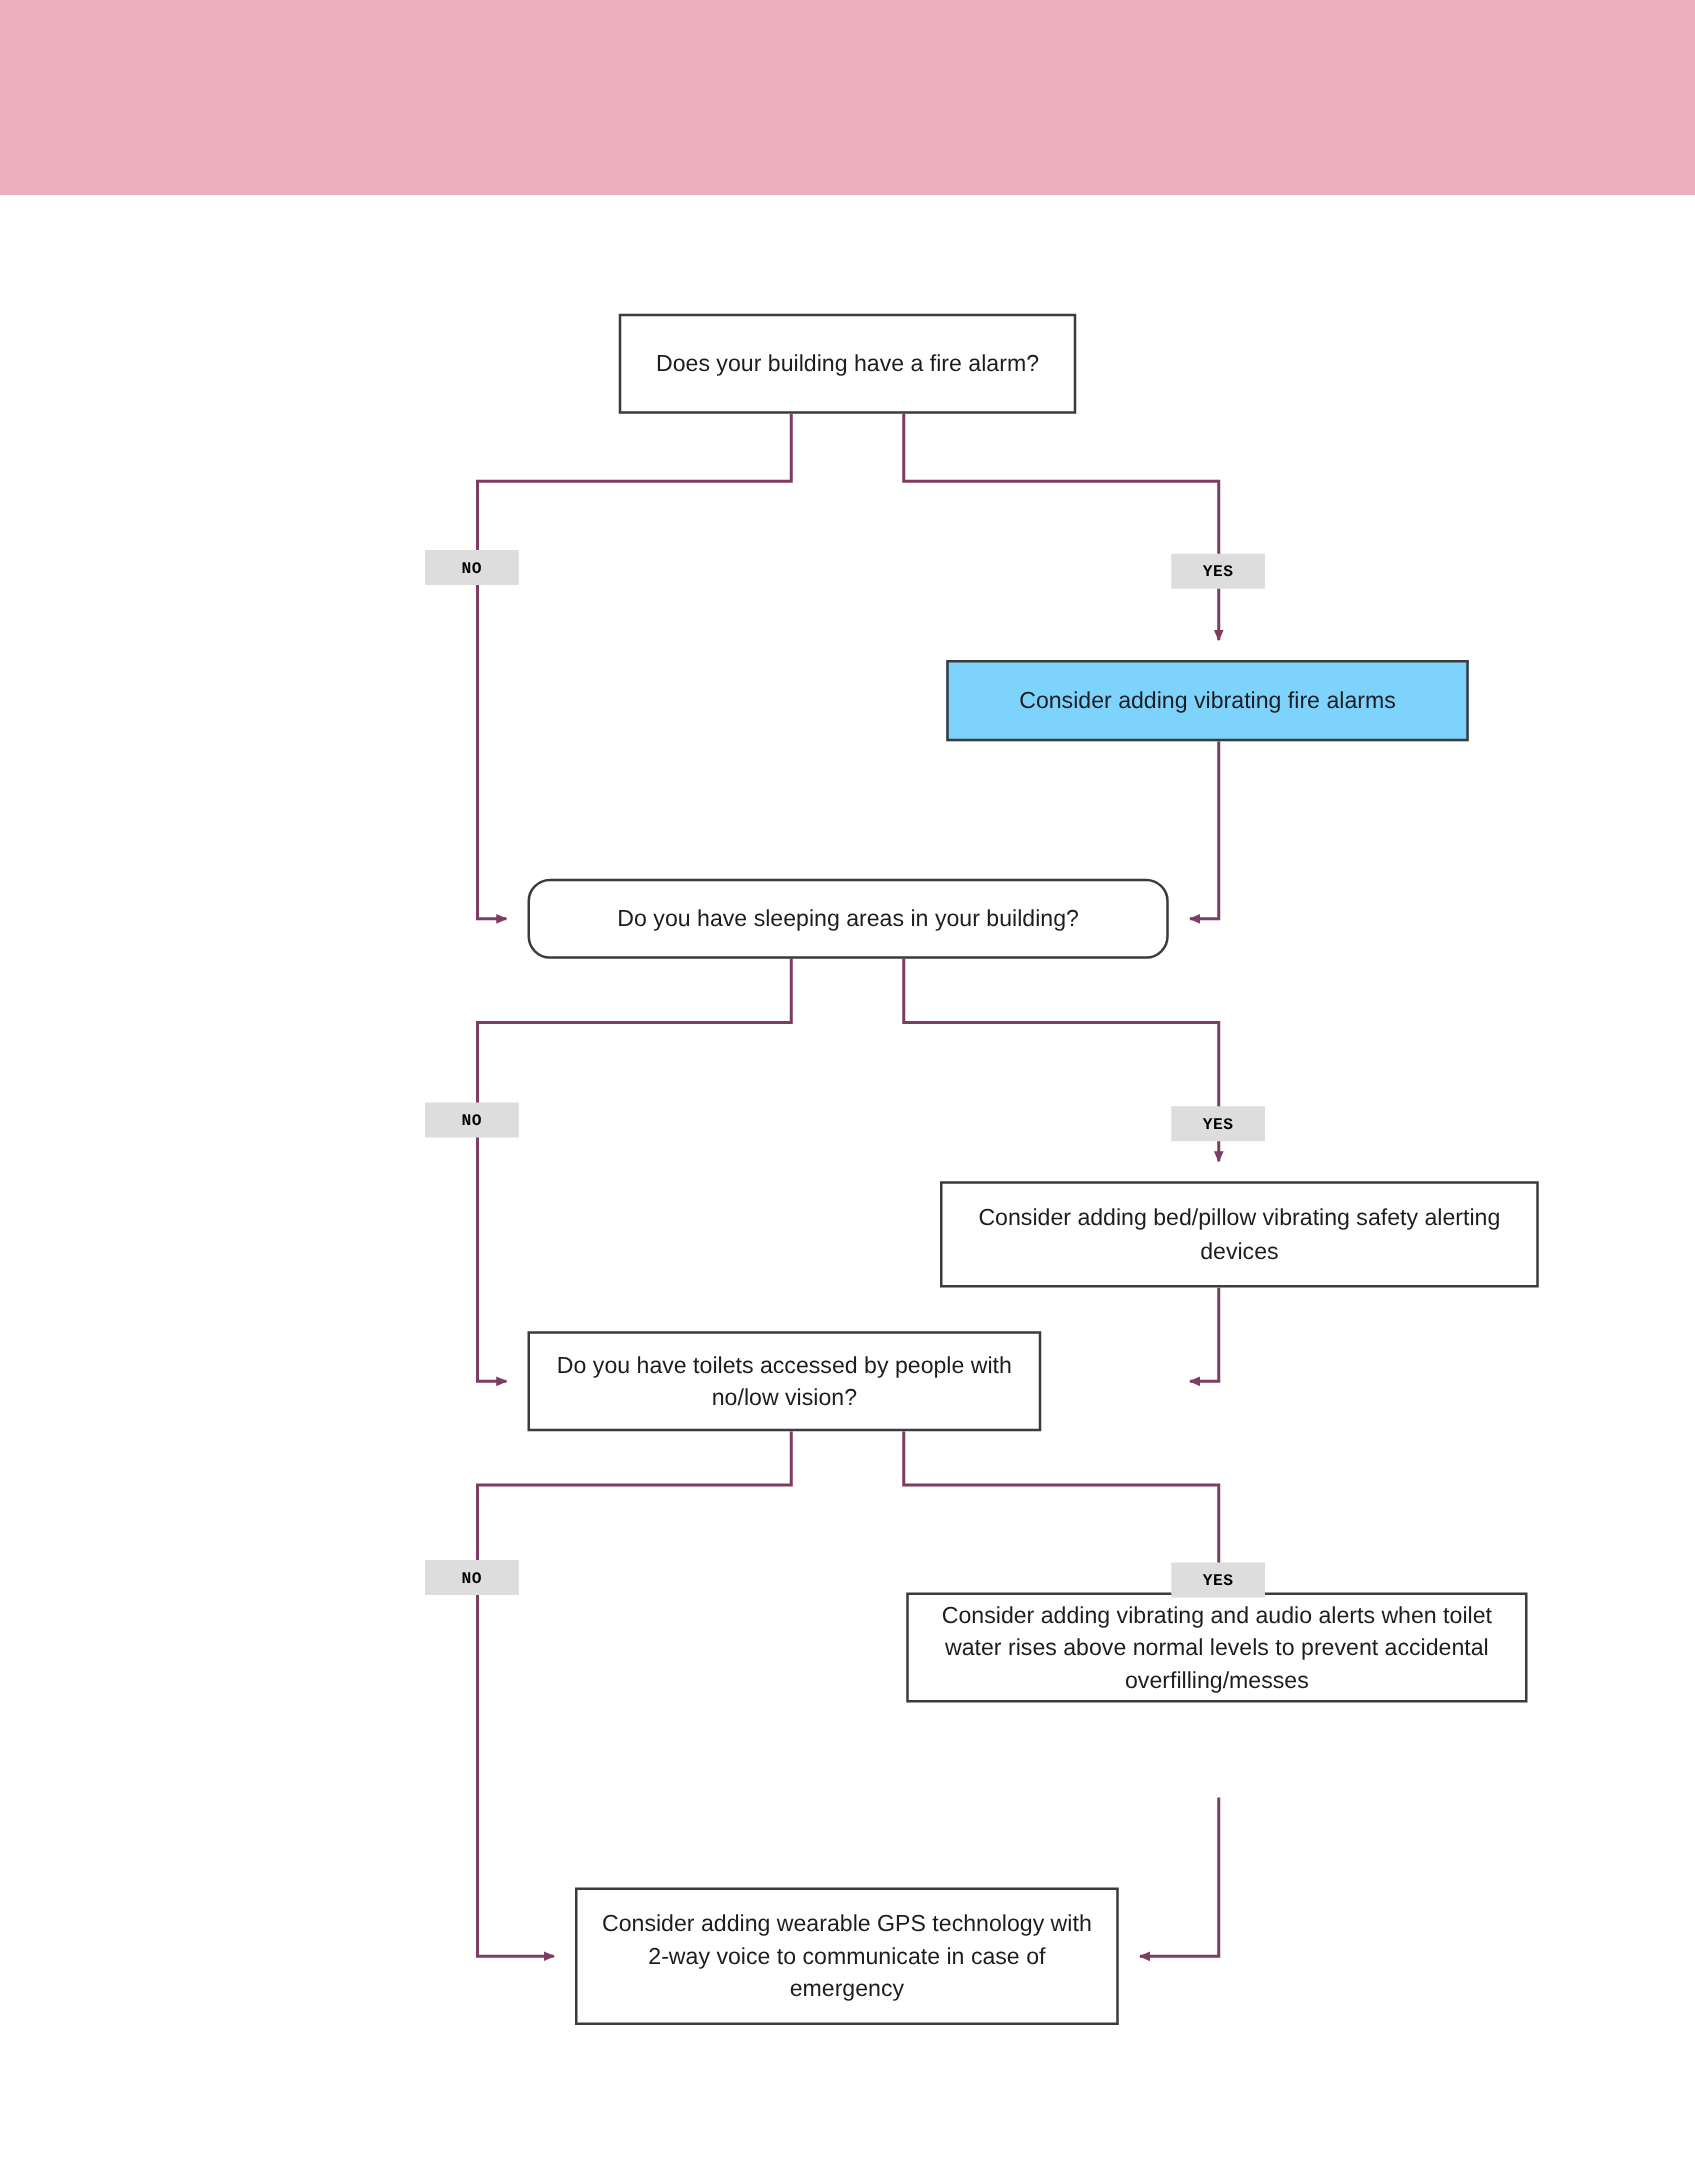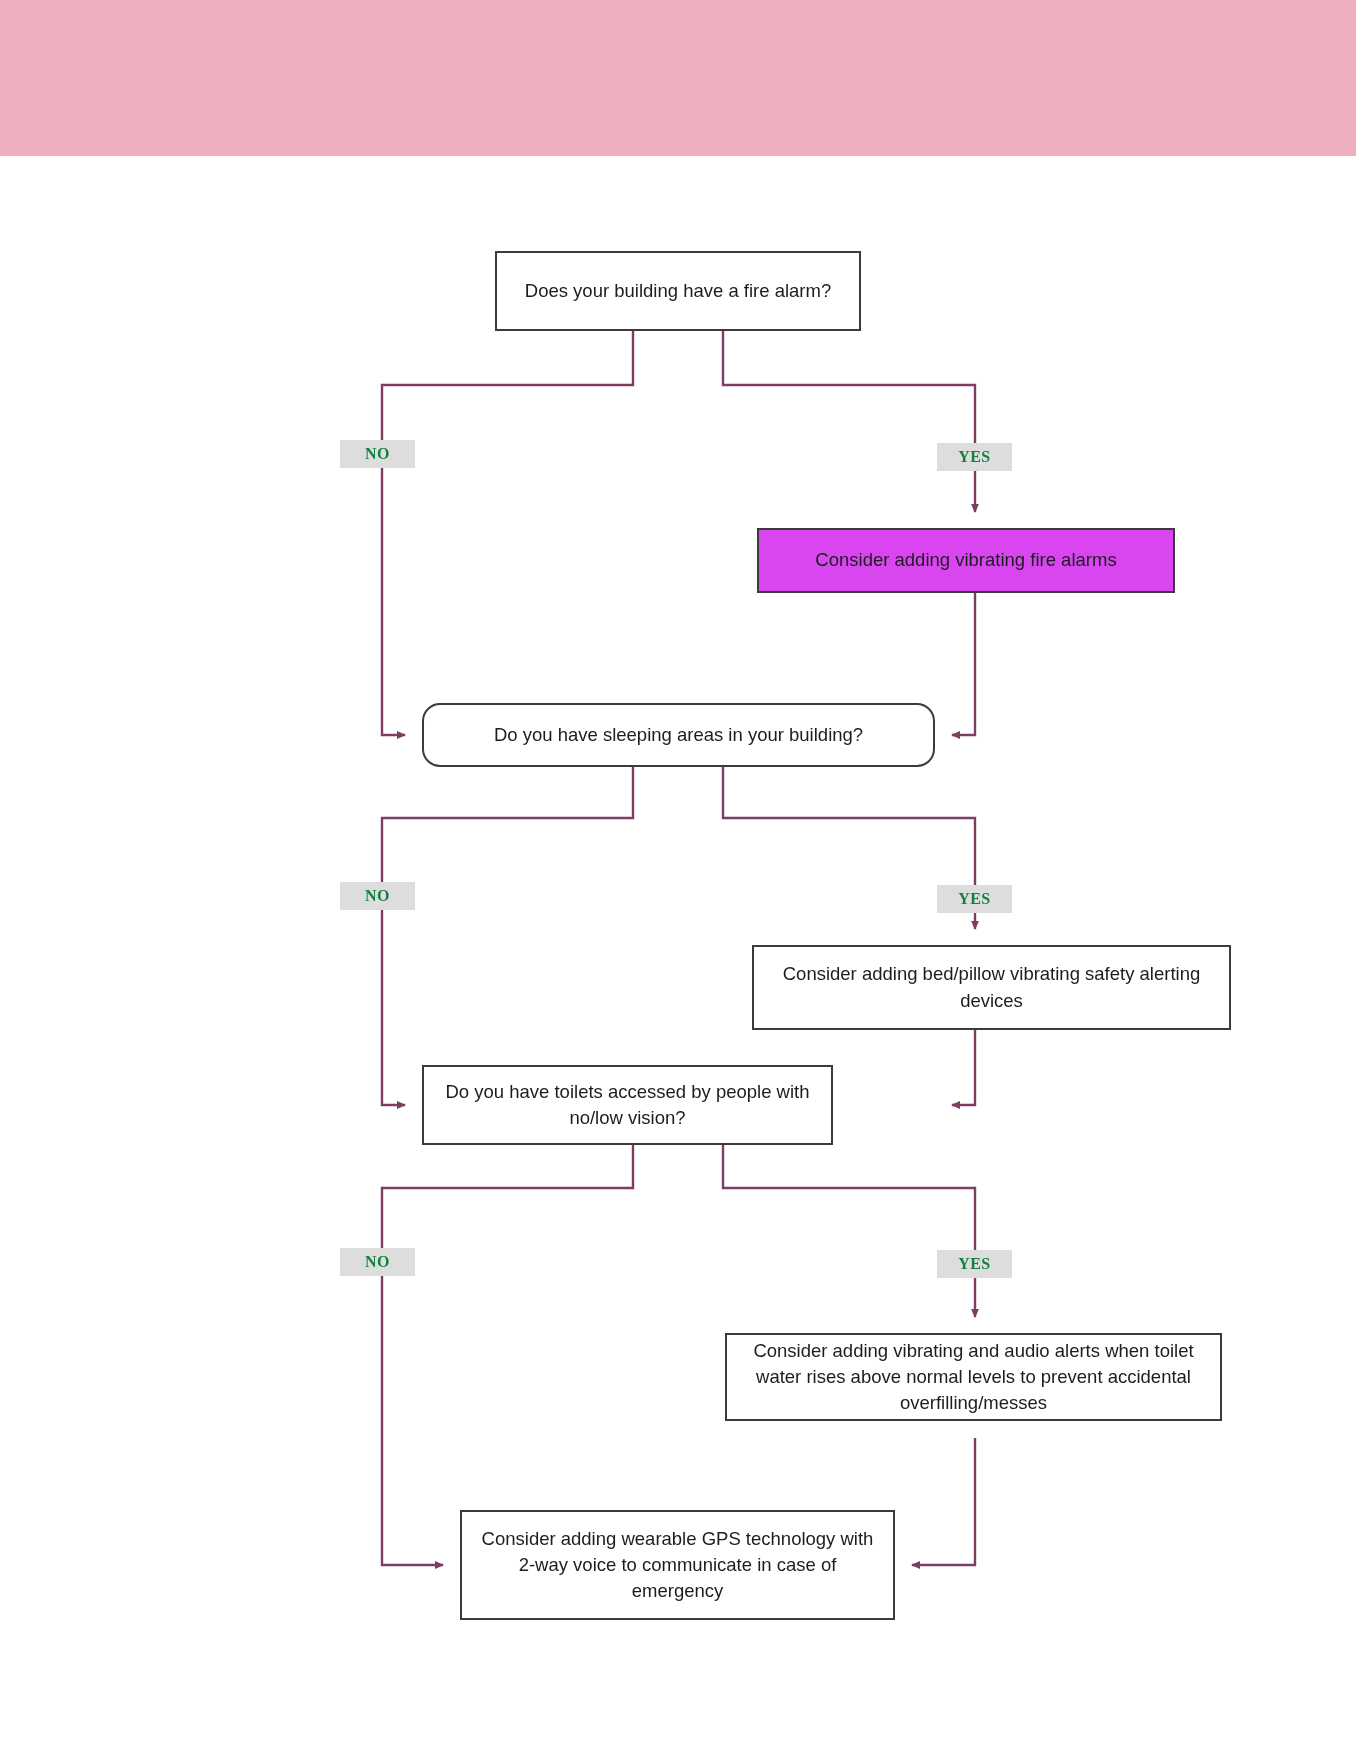--- a/index.html
+++ b/index.html
@@ -59,28 +59,28 @@
     color: #1d1d21;
     font-size: 18.5px;
     line-height: 1.42;
     padding: 4px 10px;
     font-family: "Liberation Sans", sans-serif;
   }
   .edge-label {
     position: absolute;
     box-sizing: border-box;
     background: #dddddd;
-    color: #15803d;
-    font-size: 16px;
+    color: #000000;
+    font-size: 13px;
     font-weight: bold;
     letter-spacing: 0.4px;
     display: flex;
     align-items: center;
     justify-content: center;
-    font-family: Liberation Serif, serif;
+    font-family: Liberation Mono, monospace;
   }
 </style>
 </head>
 <body>
 
 <div id="page">
 
   <div class="header-band" style="background: rgb(237, 174, 189);"></div>
 
   <svg id="canvas" viewBox="0 0 1356 1742" xmlns="http://www.w3.org/2000/svg">
@@ -99,33 +99,33 @@
         <path d="M 633 1145 L 633 1188 L 382 1188 L 382 1565 L 443 1565" fill="none" stroke="#7d3c62" stroke-width="2.4" marker-end="url(#arrowhead)"></path>
         <path d="M 723 1145 L 723 1188 L 975 1188 L 975 1317" fill="none" stroke="#7d3c62" stroke-width="2.4" marker-end="url(#arrowhead)"></path>
         <path d="M 975 1438 L 975 1565 L 912 1565" fill="none" stroke="#7d3c62" stroke-width="2.4" marker-end="url(#arrowhead)"></path>
       </g>
   </svg>
 
   <div id="node-layer">
       <div class="node" style="left: 495px; top: 251px; width: 366px; height: 80px; border-color: rgb(59, 59, 61); background: rgb(255, 255, 255);">
         <span>Does your building have a fire alarm?</span>
       </div>
-      <div class="node" style="left: 757px; top: 528px; width: 418px; height: 65px; border-color: rgb(59, 59, 61); background: #d946ef;">
+      <div class="node" style="left: 757px; top: 528px; width: 418px; height: 65px; border-color: rgb(59, 59, 61); background: #7dd3fc;">
         <span>Consider adding vibrating fire alarms</span>
       </div>
       <div class="node" style="left: 422px; top: 703px; width: 513px; height: 64px; border-color: rgb(59, 59, 61); background: rgb(255, 255, 255); border-radius: 18px;">
         <span>Do you have sleeping areas in your building?</span>
       </div>
       <div class="node" style="left: 752px; top: 945px; width: 479px; height: 85px; border-color: rgb(59, 59, 61); background: rgb(255, 255, 255);">
         <span>Consider adding bed/pillow vibrating safety alerting devices</span>
       </div>
       <div class="node" style="left: 422px; top: 1065px; width: 411px; height: 80px; border-color: rgb(59, 59, 61); background: rgb(255, 255, 255);">
         <span>Do you have toilets accessed by people with no/low vision?</span>
       </div>
-      <div class="node" style="left: 725px; top: 1333px; width: 497px; height: 88px; border-color: rgb(59, 59, 61); background: rgb(255, 255, 255); align-items: center;">
+      <div class="node" style="left: 725px; top: 1274px; width: 497px; height: 88px; border-color: rgb(59, 59, 61); background: rgb(255, 255, 255); align-items: center;">
         <span>Consider adding vibrating and audio alerts when toilet water rises above normal levels to prevent accidental overfilling/messes</span>
       </div>
       <div class="node" style="left: 460px; top: 1510px; width: 435px; height: 110px; border-color: rgb(59, 59, 61); background: rgb(255, 255, 255);">
         <span>Consider adding wearable GPS technology with 2-way voice to communicate in case of emergency</span>
       </div>
     </div>
   <div id="label-layer">
       <div class="edge-label" style="left: 340px; top: 440px; width: 75px; height: 28px; background: rgb(221, 221, 221);">NO</div>
       <div class="edge-label" style="left: 937px; top: 443px; width: 75px; height: 28px; background: rgb(221, 221, 221);">YES</div>
       <div class="edge-label" style="left: 340px; top: 882px; width: 75px; height: 28px; background: rgb(221, 221, 221);">NO</div>

